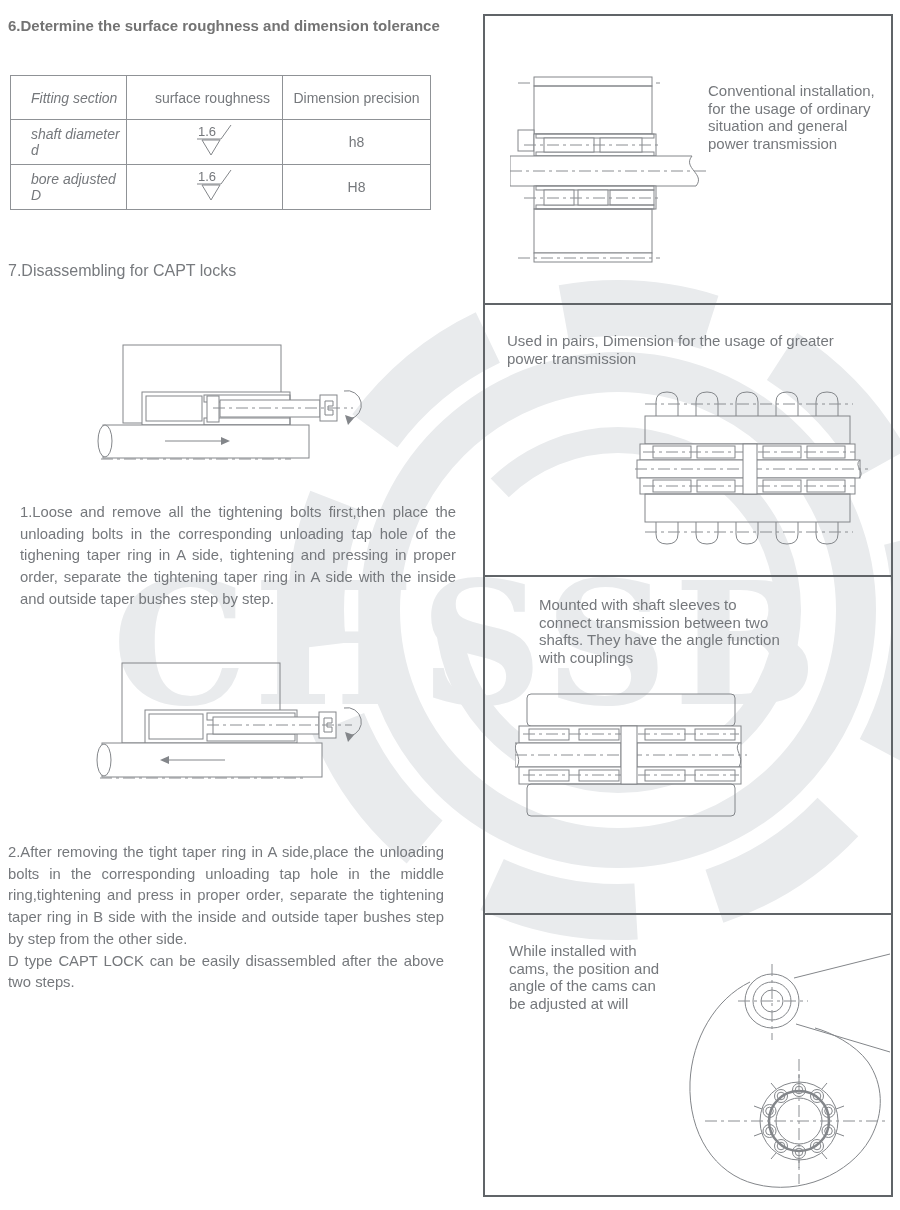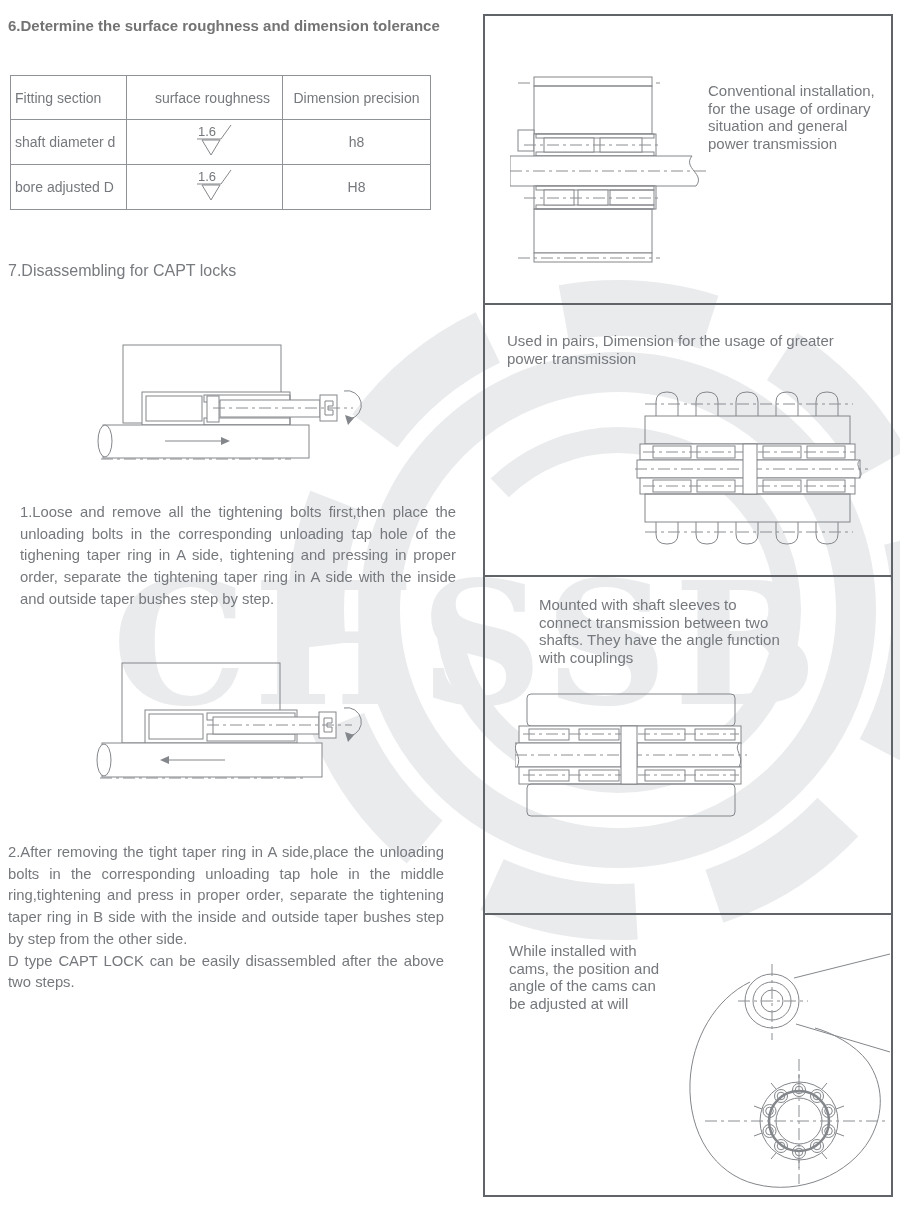--- a/index.html
+++ b/index.html
@@ -16,21 +16,21 @@
 
   table.spec {
     position:absolute; left:10px; top:75px; border-collapse:collapse;
     font-size:14px; color:#75787c; background:#fff;
   }
   table.spec td, table.spec th {
     border:1px solid #8f9296; font-weight:400; text-align:center; vertical-align:middle;
   }
   table.spec th { height:44px; }
   table.spec td { height:45px; }
-  .col-a { width:116px; text-align:left !important; padding-left:4px; }
+  .col-a { width:116px; text-align:left !important; padding-left:20px;font-style:italic; }
   .col-b { width:156px;padding-left:16px; }
   .col-c { width:148px; }
 
   .para { position:absolute; font-size:14.8px; line-height:21.7px; text-align:justify; color:#75787c; }
   #para1 { left:8px; top:502px; width:436px;margin-left:12px; }
   #para2 { left:8px; top:842px; width:436px; }
 
   .dgm { position:absolute; }
   #dgm1 { left:95px; top:333px; }
   #dgm2 { left:95px; top:648px; }

